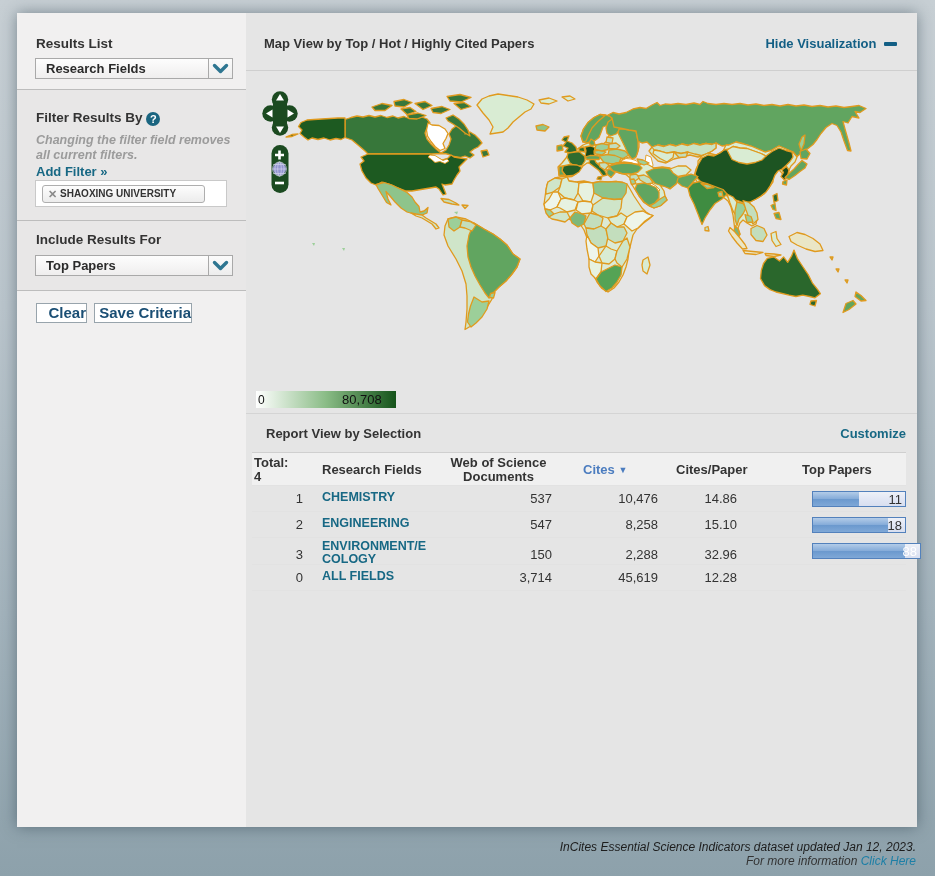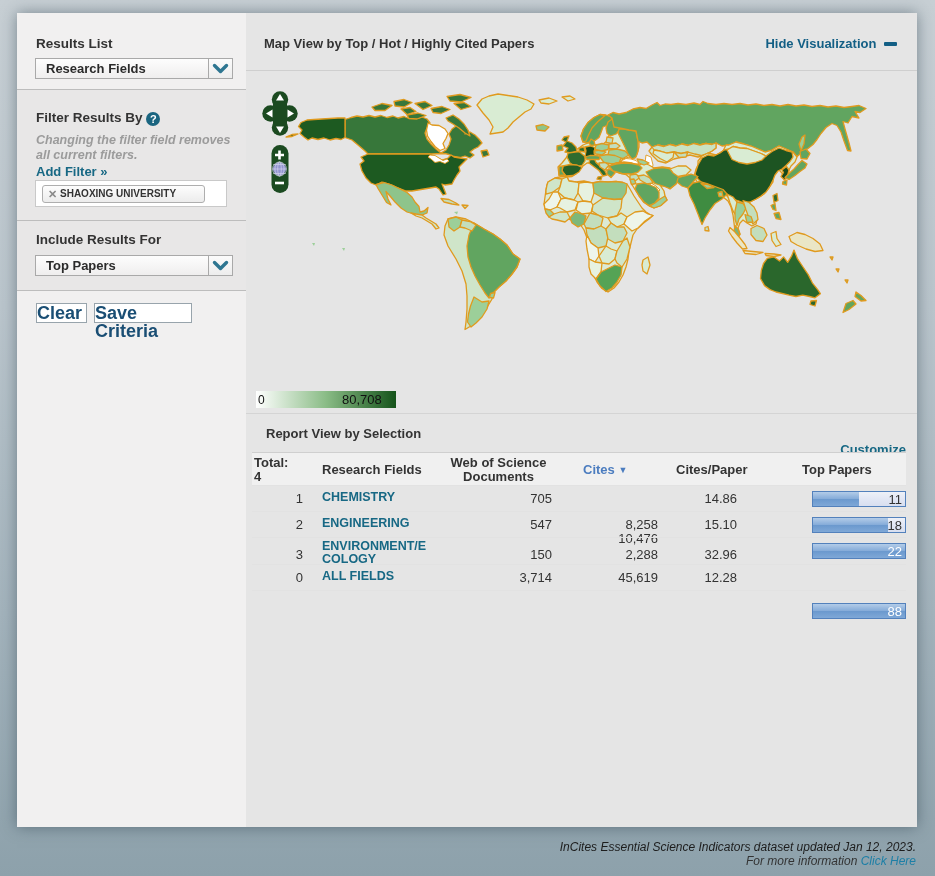--- a/index.html
+++ b/index.html
@@ -15,21 +15,21 @@
 .shead{position:absolute;font-size:13.5px;font-weight:bold;color:#333;}
 .ddl{position:absolute;left:18px;width:196px;height:19px;border:1px solid #a9a9a9;
   background:linear-gradient(#fdfdfd,#efeeee);}
 .ddl .txt{position:absolute;left:10px;top:2px;font-size:13px;font-weight:bold;color:#2b2b2b;}
 .ddl .btn{position:absolute;right:0;top:0;width:23px;height:19px;border-left:1px solid #a9a9a9;
   background:linear-gradient(#fbfbfb,#ededed);}
 .ital{position:absolute;left:19px;font-size:12.5px;font-style:italic;font-weight:bold;color:#9b9b9b;line-height:14.5px;}
 a{text-decoration:none;}
 .tlink{color:#176884;font-weight:bold;}
 .btnc{position:absolute;height:18px;border:1px solid #98a4ac;background:#fff;
-  font-size:18px;font-weight:bold;color:#1a4e74;text-align:left;}
+  font-size:15px;font-weight:bold;color:#1a4e74;text-align:right;}
 
 #main{position:absolute;left:229px;top:0;width:671px;height:814px;background:#e5e5e5;}
 #hdr{position:absolute;left:0;top:0;width:671px;height:57px;border-bottom:1px solid #cfcfcf;}
 #maparea{position:absolute;left:0;top:58px;width:671px;height:343px;}
 #rptdiv{position:absolute;left:0;top:400px;width:671px;height:0;border-top:1px solid #d4d4d4;}
 .cellnum{position:absolute;font-size:13px;color:#333;text-align:right;}
 .hcell{position:absolute;font-size:13px;font-weight:bold;color:#333;}
 .flink{position:absolute;font-size:12.5px;font-weight:bold;color:#176884;}
 .rowline{position:absolute;left:6px;width:654px;height:0;border-top:1px solid #e2e2e2;}
 .bar{position:absolute;left:566px;width:92px;height:14px;border:1px solid #5381bc;background:linear-gradient(#eef1f8,#e2e7f4 50%,#d8dff0);}
@@ -323,35 +323,35 @@
 </linearGradient>
 </defs>
 <rect x="10" y="320" width="140" height="17" fill="url(#lg)"></rect>
 <text x="12" y="333" font-size="12" fill="#111" font-family="Liberation Sans,sans-serif">0</text>
 <text x="96" y="333" font-size="13" fill="#111" font-family="Liberation Sans,sans-serif">80,708</text>
 </svg>
 
     </div>
     <div id="rptdiv"></div>
     <div class="hcell" style="left:20px;top:413px;">Report View by Selection</div>
-    <a class="tlink" style="position:absolute;right:11px;top:413px;font-size:13px;margin-top:16px;">Customize</a>
+    <a class="tlink" style="position:absolute;right:11px;top:413px;font-size:13px;">Customize</a>
 
     <div style="position:absolute;left:6px;top:439px;width:654px;height:33px;background:#f0f0f0;border-top:1px solid #cfcfcf;"></div>
     <div class="hcell" style="left:8px;top:443px;width:50px;text-align:left;line-height:14px;">Total:<br>4</div>
     <div class="hcell" style="left:76px;top:449px;">Research Fields</div>
     <div class="hcell" style="left:195px;top:443px;width:115px;text-align:center;line-height:14px;">Web of Science<br>Documents</div>
     <div class="hcell" style="left:337px;top:449px;color:#4b7cbf;">Cites <span style="font-size:9px;vertical-align:1px;">▼</span></div>
     <div class="hcell" style="left:430px;top:449px;">Cites/Paper</div>
     <div class="hcell" style="left:556px;top:449px;">Top Papers</div>
 
     <div class="rowline" style="top:472px;"></div>
     <div class="cellnum" style="left:8px;top:478px;width:49px;">1</div>
     <a class="flink" style="left:76px;top:477px;">CHEMISTRY</a>
-    <div class="cellnum" style="left:240px;top:478px;width:66px;">705</div>
-    <div class="cellnum" style="left:340px;top:478px;width:72px;margin-top:40px;">10,476</div>
+    <div class="cellnum" style="left:240px;top:478px;width:66px;">537</div>
+    <div class="cellnum" style="left:340px;top:478px;width:72px;">10,476</div>
     <div class="cellnum" style="left:430px;top:478px;width:61px;">14.86</div>
     <div class="bar" style="top:478px;">
         <span class="barfill" style="width:46px;"></span>
         <span class="barnum">11</span>
       </div>
     <div class="rowline" style="top:498px;"></div>
     <div class="cellnum" style="left:8px;top:504px;width:49px;">2</div>
     <a class="flink" style="left:76px;top:503px;">ENGINEERING</a>
     <div class="cellnum" style="left:240px;top:504px;width:66px;">547</div>
     <div class="cellnum" style="left:340px;top:504px;width:72px;">8,258</div>
@@ -369,21 +369,21 @@
     <div class="bar" style="top:530px;">
         <span class="barfill" style="width:92px;"></span>
         <span class="barnum" style="color:#fff;">22</span>
       </div>
     <div class="rowline" style="top:551px;"></div>
     <div class="cellnum" style="left:8px;top:557px;width:49px;">0</div>
     <a class="flink" style="left:76px;top:556px;">ALL FIELDS</a>
     <div class="cellnum" style="left:240px;top:557px;width:66px;">3,714</div>
     <div class="cellnum" style="left:340px;top:557px;width:72px;">45,619</div>
     <div class="cellnum" style="left:430px;top:557px;width:61px;">12.28</div>
-    <div class="bar" style="top:590px;">
+    <div class="bar" style="top:530px;padding-left:15px;">
         <span class="barfill" style="width:92px;"></span>
         <span class="barnum" style="color:#fff;">88</span>
       </div>
     <div class="rowline" style="top:577px;"></div>
   </div>
 </div>
 <div class="ftr" style="top:840px;">InCites Essential Science Indicators dataset updated Jan 12, 2023.</div>
 <div class="ftr" style="top:854px;color:#333;">For more information <a style="color:#1d7fa6;">Click Here</a></div>
 
 </body></html>

